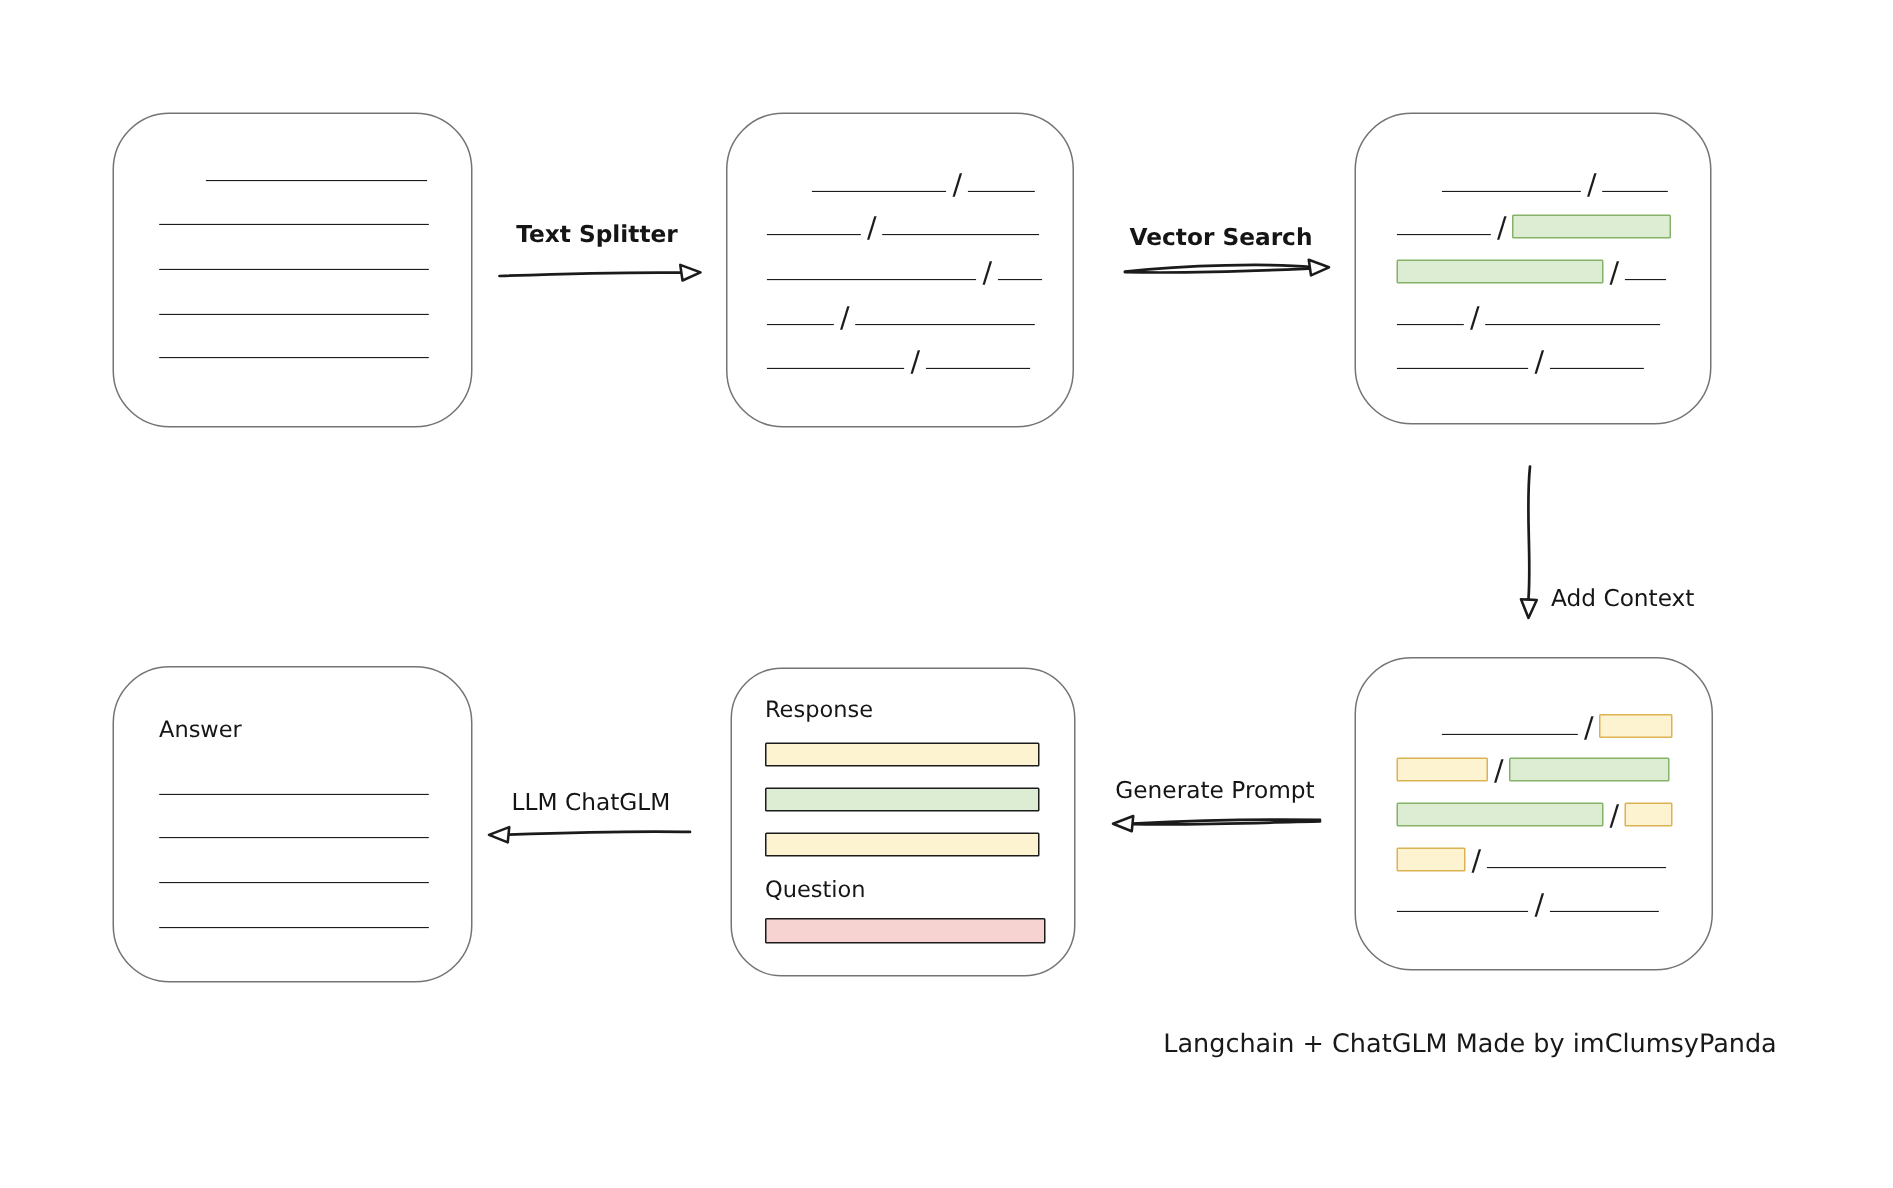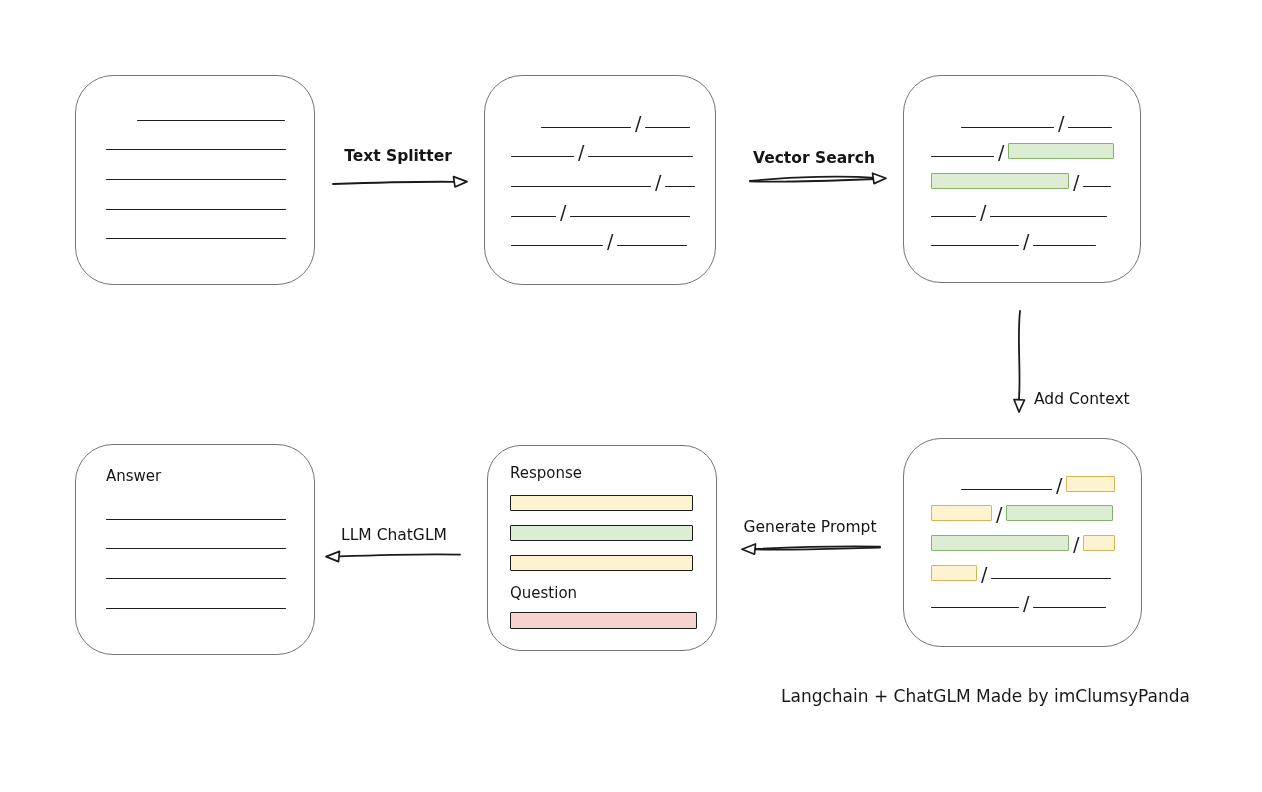--- a/index.html
+++ b/index.html
@@ -34,30 +34,30 @@
     position: absolute;
     font-size: 15.5px; font-weight: 500;
     text-align: center; color: #151515;
     white-space: nowrap;
   }
   .arrow-svg { position: absolute; overflow: visible; }
   .arrow-svg path { stroke: #1b1b1b; fill: none; stroke-width: 1.8; stroke-linecap: round; }
   .arrow-svg path.head { fill: #ffffff; stroke-width: 1.7; stroke-linejoin: round; }
   #caption {
     position: absolute; left: 770px; top: 686px; width: 420px;
-    text-align: right; font-size: 17px; font-weight: 500; color: #191919;
+    text-align: center; font-size: 17px; font-weight: 500; color: #191919;
     white-space: nowrap;
   }
   
   #box-document { left: 75px;  top: 75px;  width: 240px; height: 210px; padding: 17px 0 0 30px; }
   #box-split    { left: 484px; top: 75px;  width: 232px; height: 210px; padding: 24px 0 0 26px; }
   #box-matched  { left: 903px; top: 75px;  width: 238px; height: 208px; padding: 24px 0 0 27px; }
   #box-context  { left: 903px; top: 438px; width: 239px; height: 209px; padding: 23px 0 0 27px; }
   #box-prompt   { left: 487px; top: 445px; width: 230px; height: 206px; padding: 18px 0 0 22px; border-radius: 34px; }
-  #box-answer   { left: 75px;  top: 444px; width: 240px; height: 211px; padding: 22px 0 0 30px; }
+  #box-answer   { left: 75px;  top: 444px; width: 240px; height: 211px; padding: 32px 0 0 30px; }
   #box-answer .rows { margin-top: 7px; }
   #box-prompt .bars.k { margin-top: -1px; }
   #box-prompt .heading.q { margin-top: 13px; }
   
   #lbl-text-splitter   { left: 328px;  top: 147px; width: 140px; font-weight: bold; }
   #lbl-vector-search   { left: 744px;  top: 149px; width: 140px; font-weight: bold; }
   #lbl-add-context     { left: 1034px; top: 354px; width: 130px; text-align: left; margin-top: 36px; }
   #lbl-generate-prompt { left: 734px;  top: 518px; width: 152px; }
   #lbl-llm-response    { left: 324px;  top: 526px; width: 140px; }
   #arr-text-splitter   { left: 330px;  top: 172px; }

